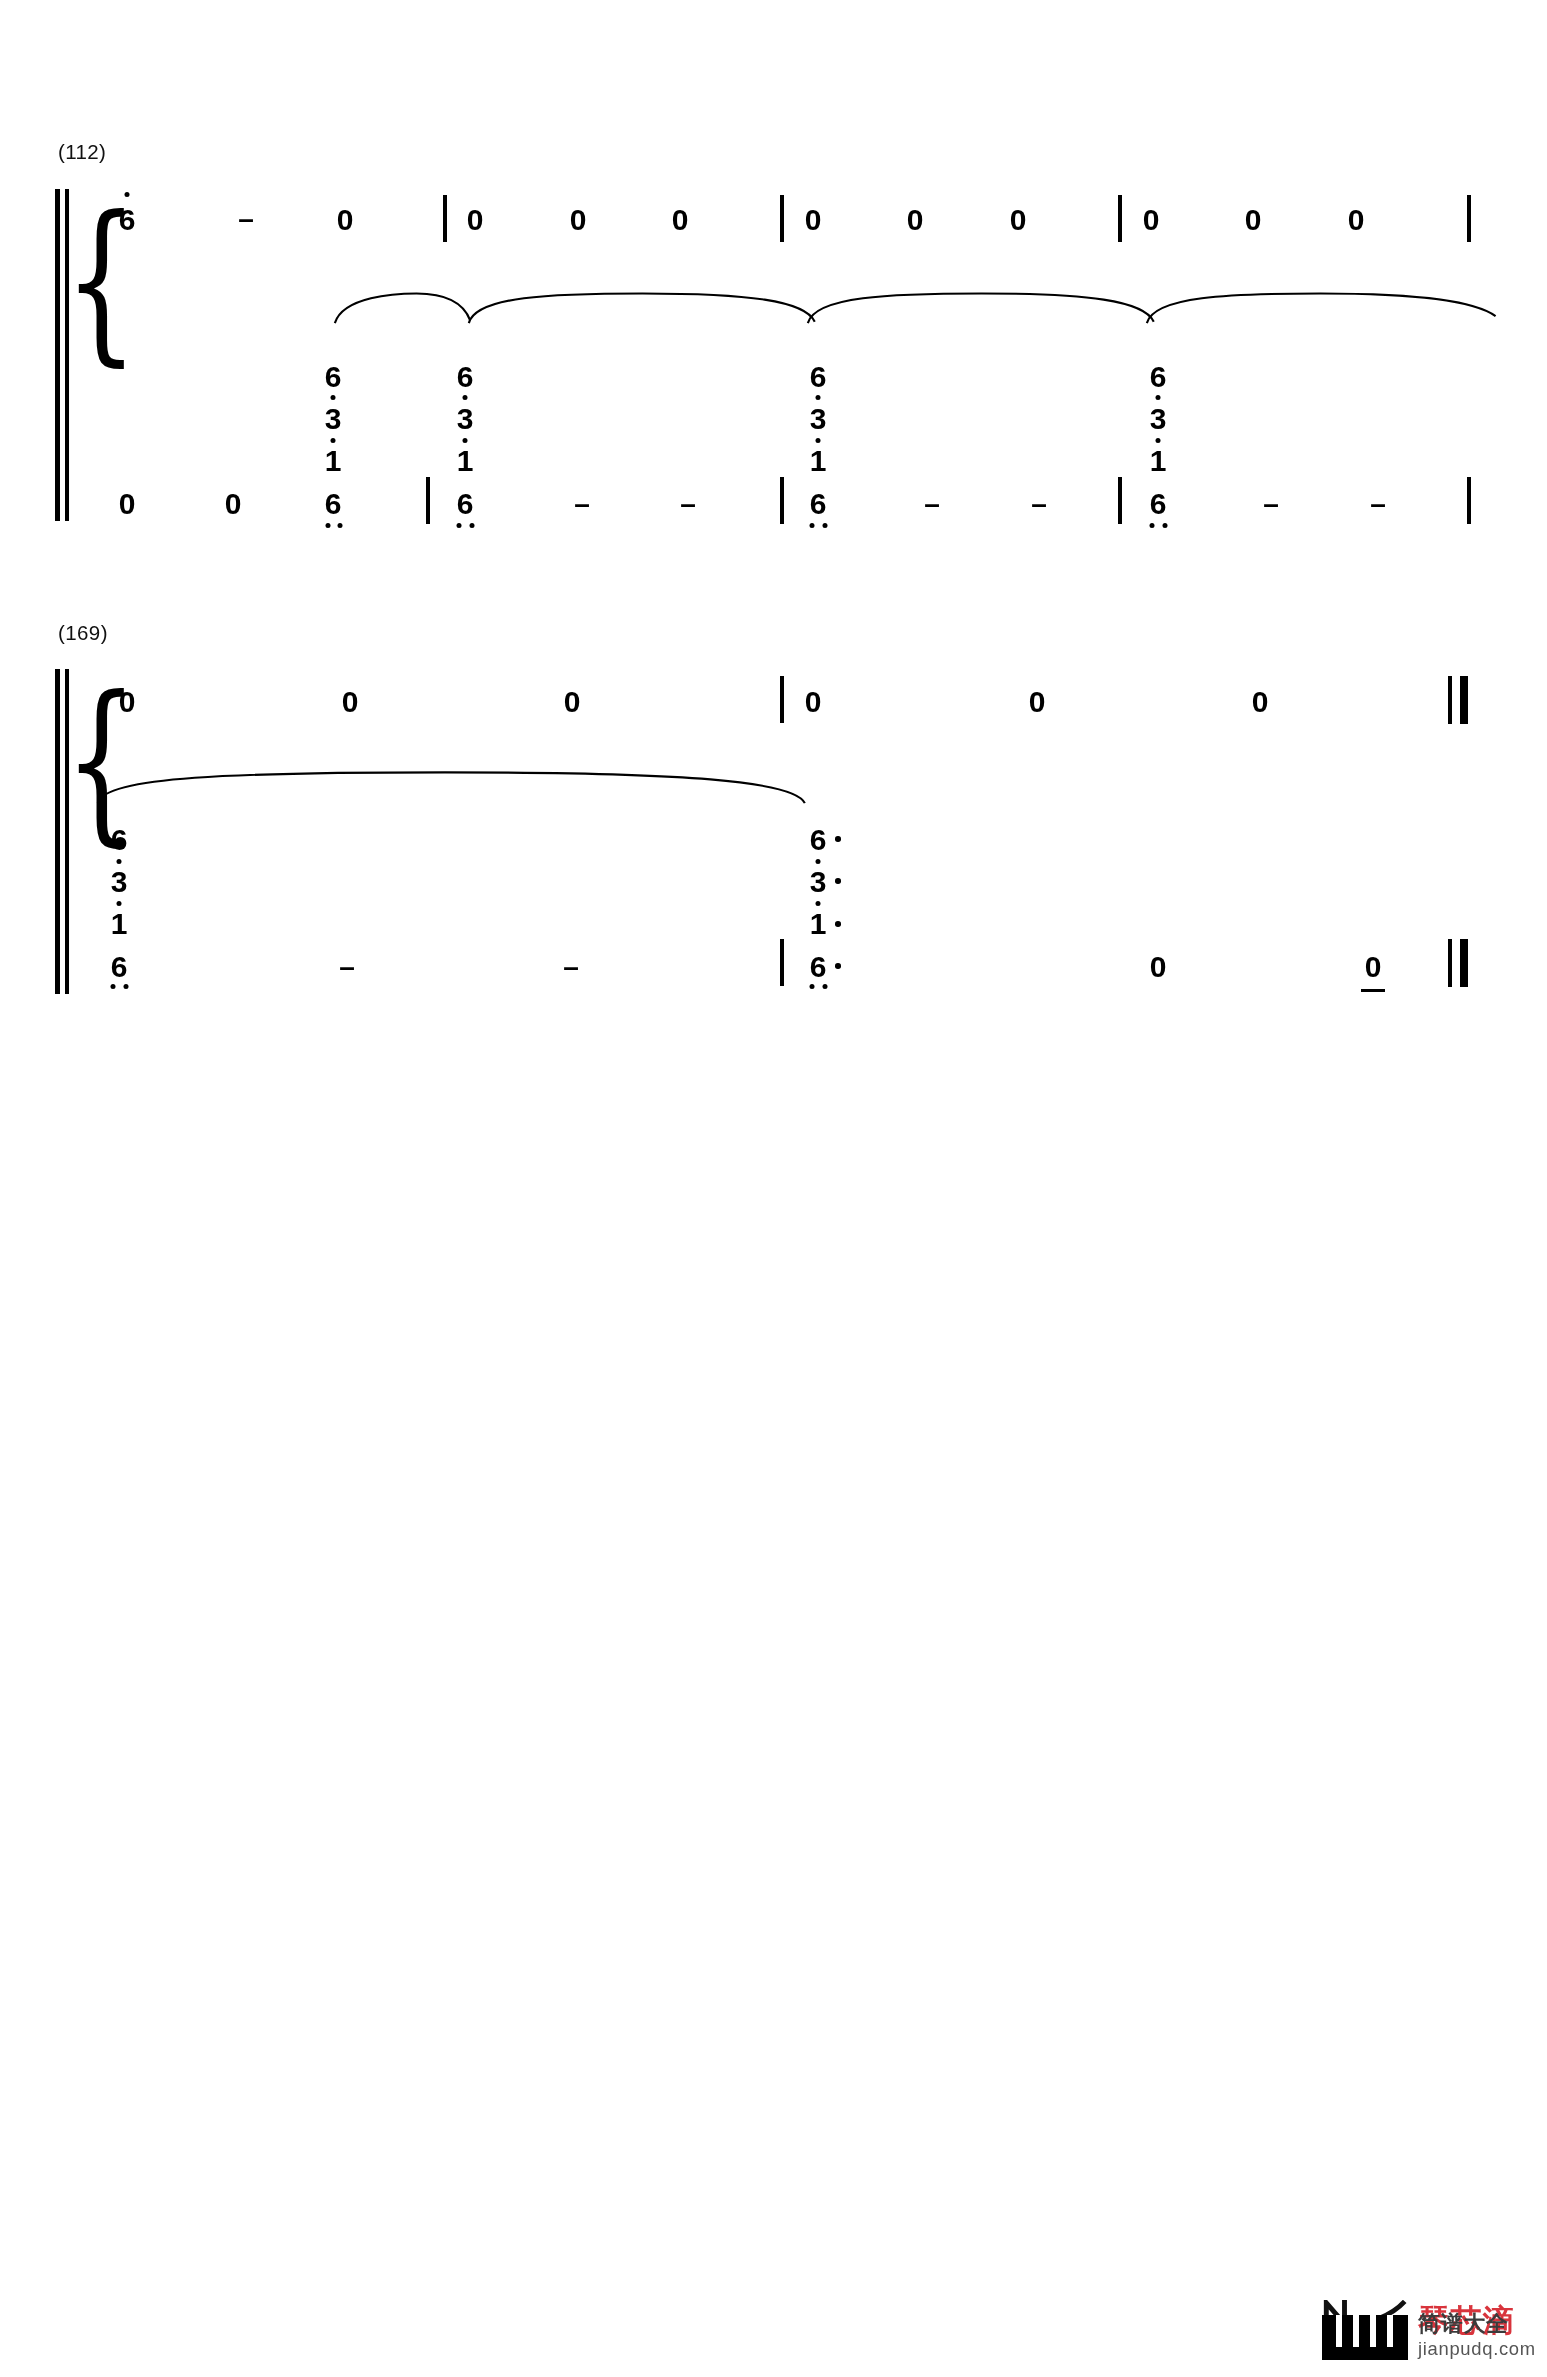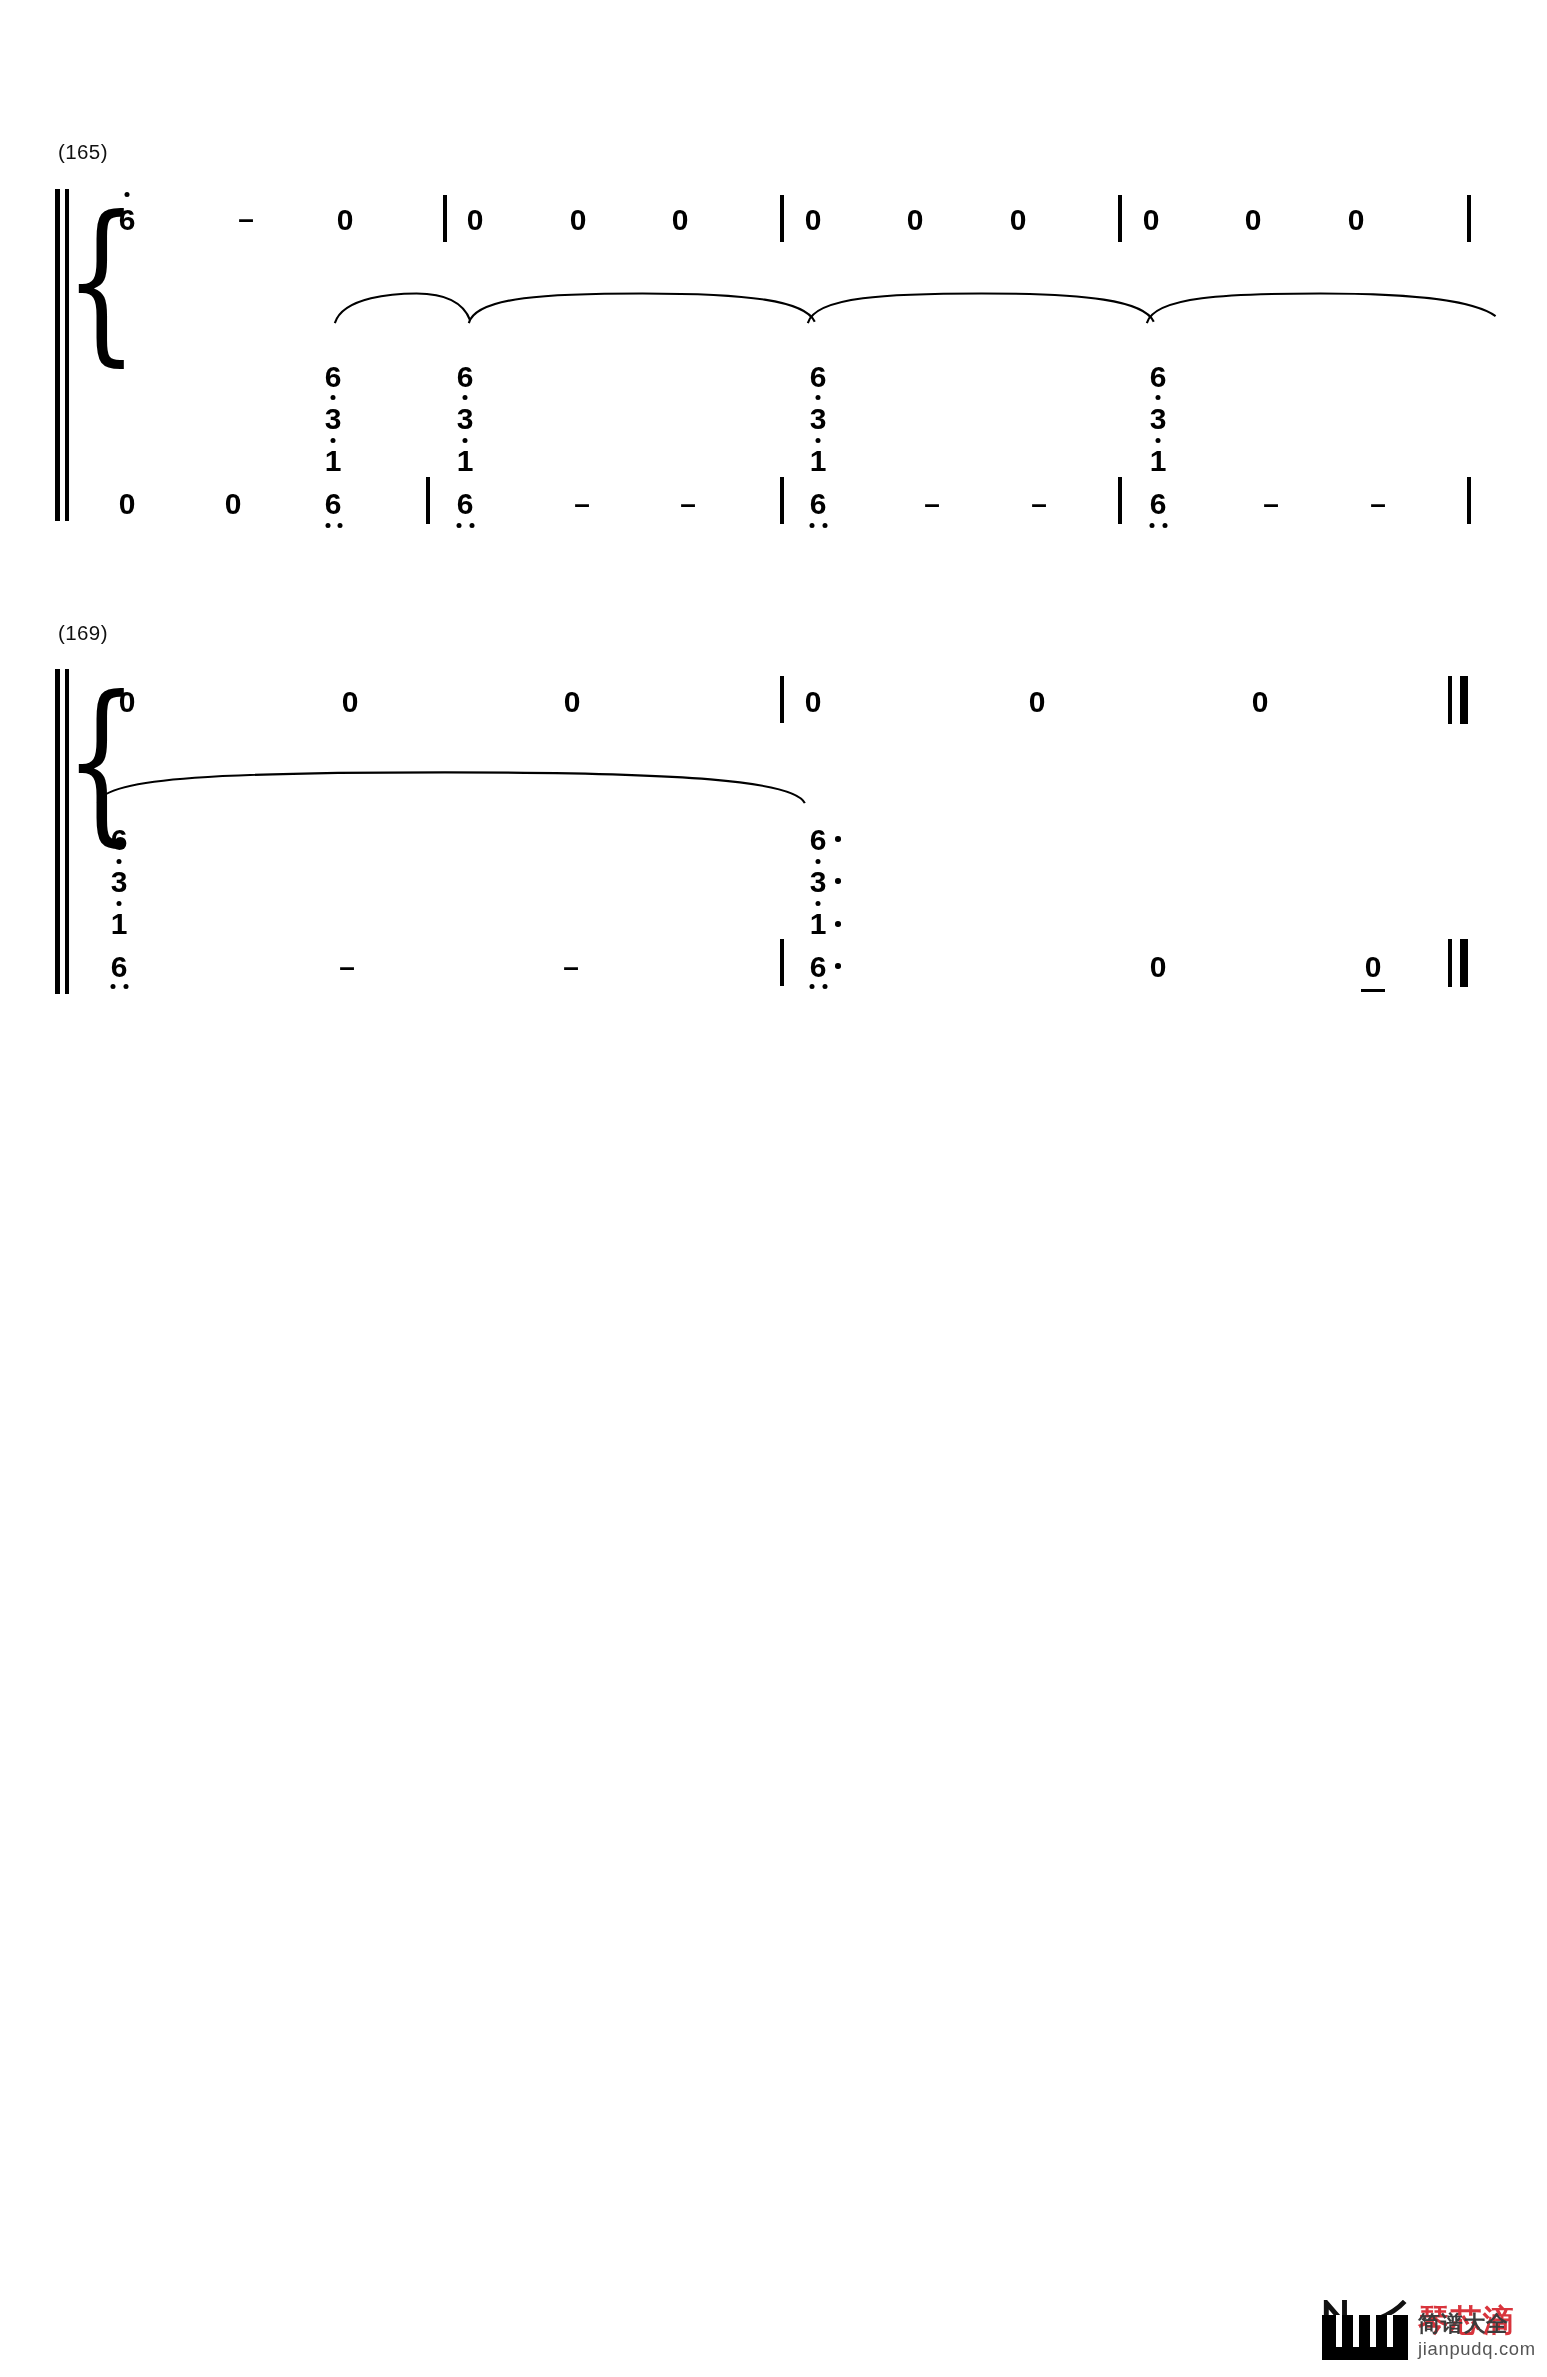--- a/index.html
+++ b/index.html
@@ -190,21 +190,21 @@
     color: #555555;
     letter-spacing: 0.7px;
     white-space: nowrap;
   }
 </style>
 </head>
 <body>
 
 <div class="system" style="left:0; top:0; width:1547px; height:282px;">
 
-  <div class="measure-number" style="left:58px; top:140px;">(165)</div>
+  <div class="measure-number" style="left:58px; top:140px;">(112)</div>
 
   <div class="brace" style="left:34px; top:175px; font-size:212px; transform:scaleX(0.55) scaleY(0.82);">{</div>
 
   <div class="sysbar" style="left:55px; top:189px; width:5px; height:332px;"></div>
   <div class="sysbar" style="left:65px; top:189px; width:3.5px; height:332px;"></div>
 
   <div class="note plain" style="left:127px; top:205px;">6</div>
   <div class="dot-up" style="left:127px; top:192px;"></div>
 
   <div class="note dash" style="left:246px; top:205px;">–</div>

